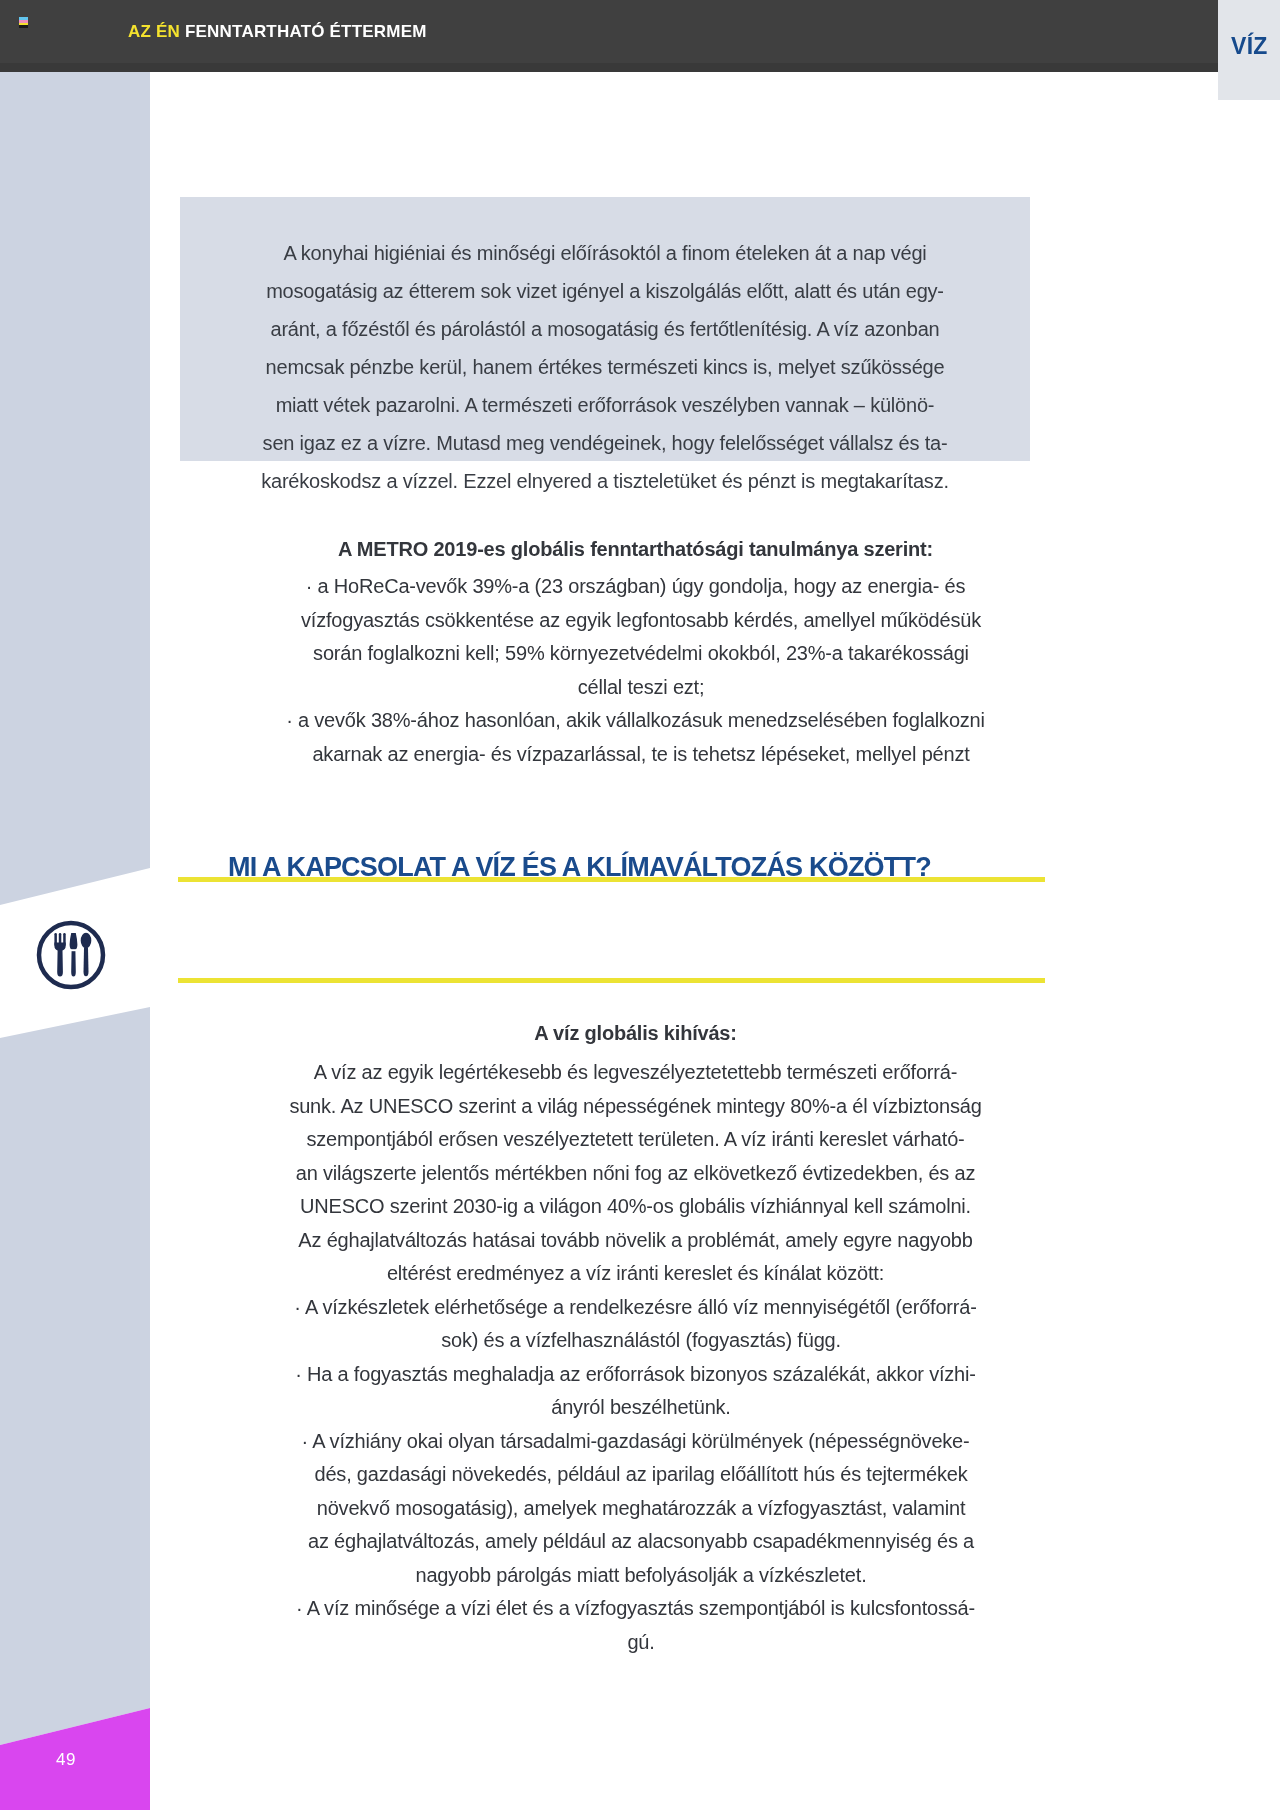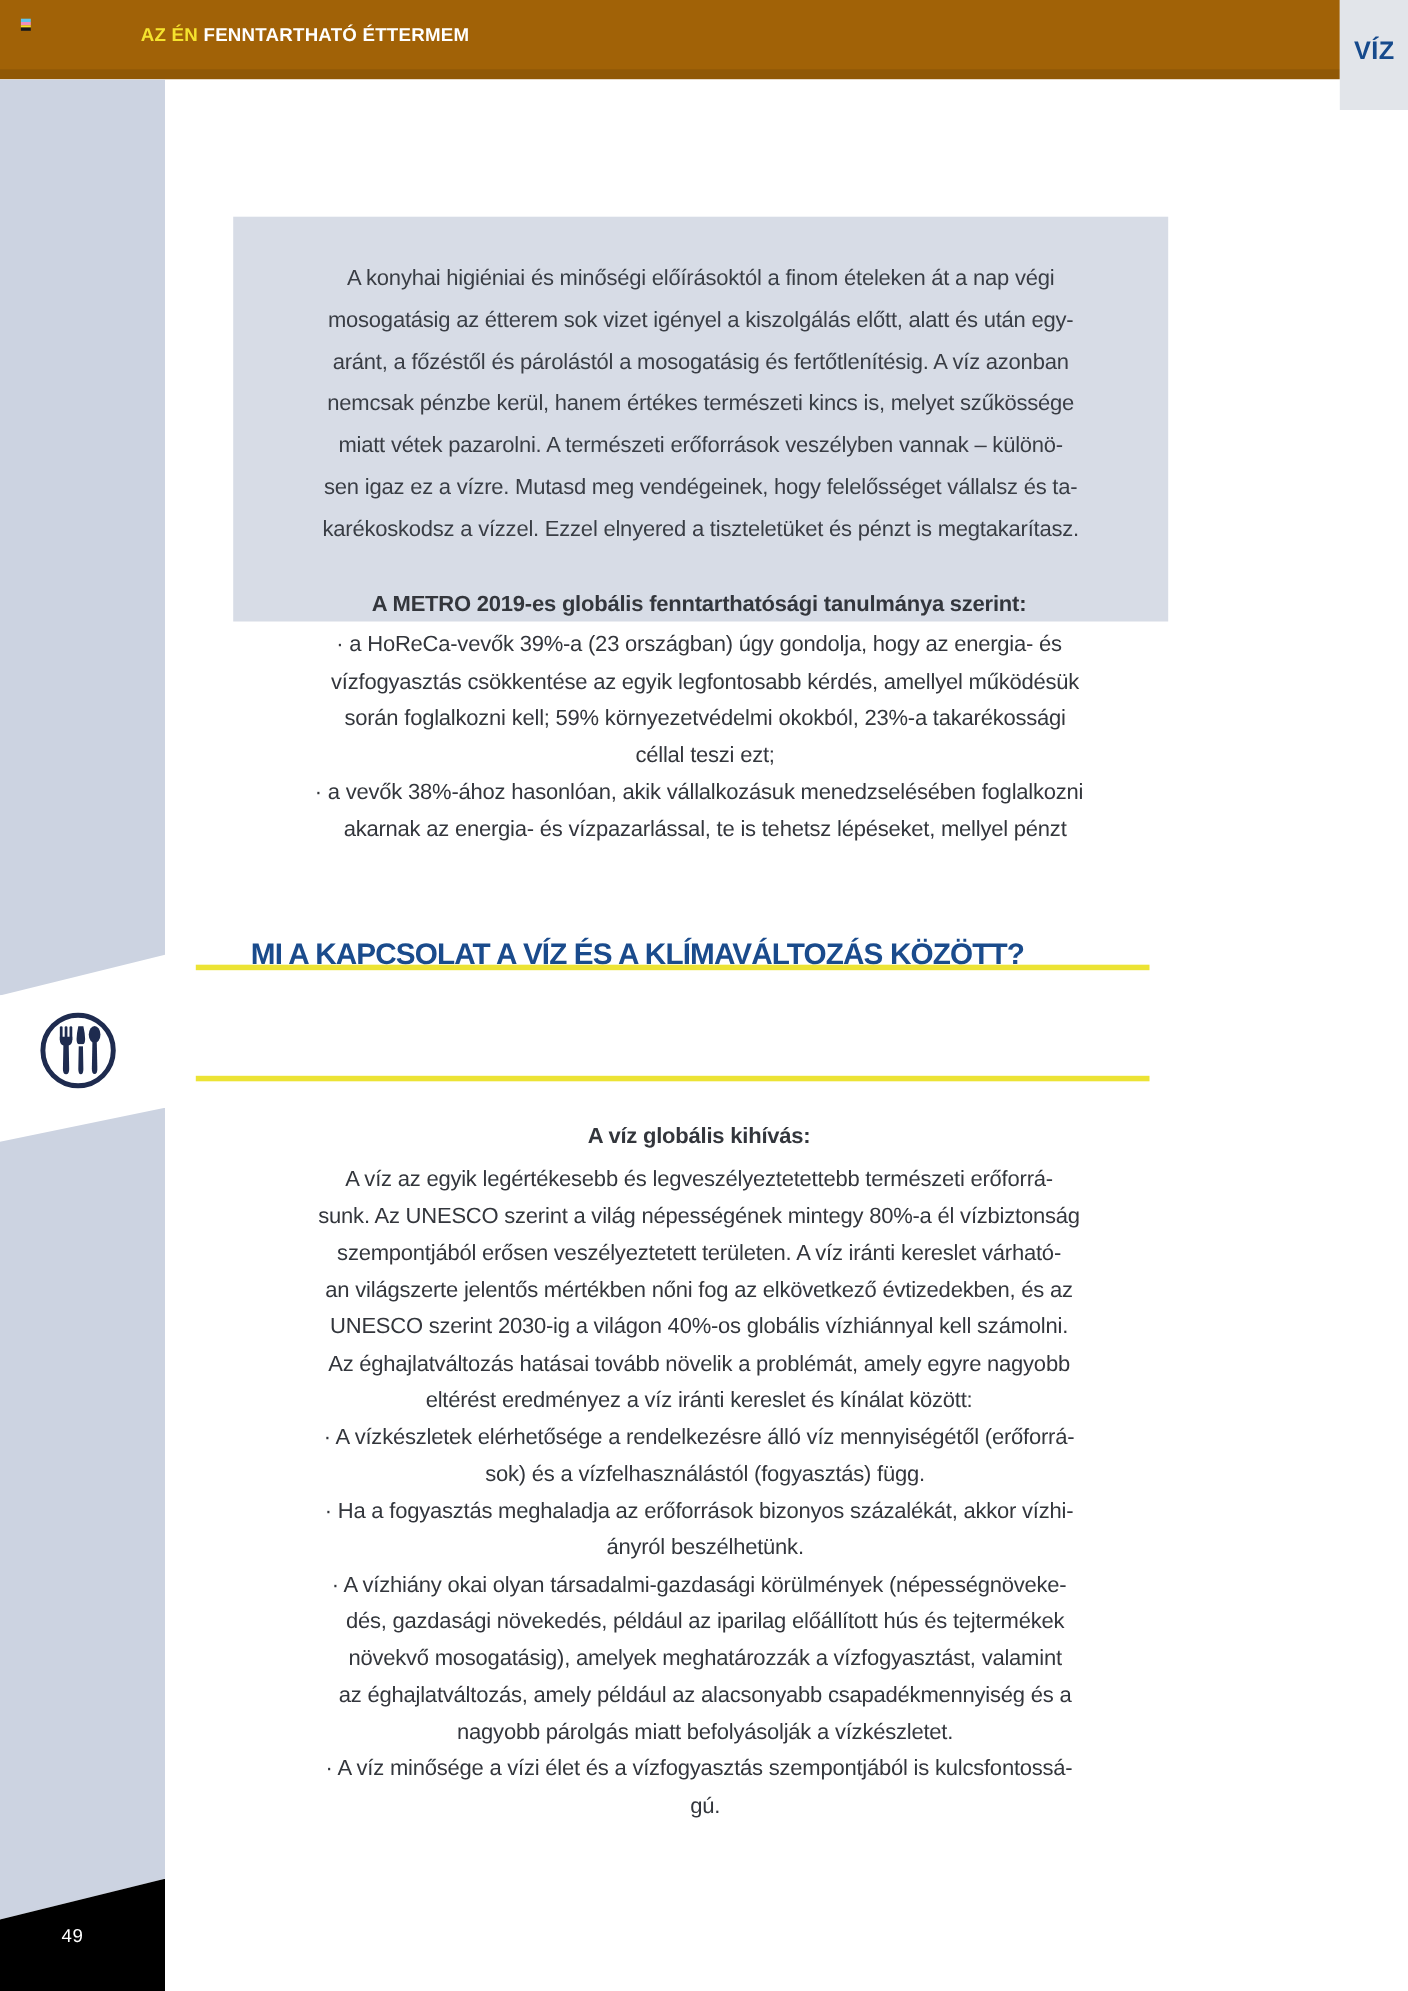--- a/index.html
+++ b/index.html
@@ -1,48 +1,48 @@
 <!DOCTYPE html>
 <html><head>
 <meta charset="utf-8">
 <style>
   html,body{margin:0;padding:0;}
   body{font-family:"Liberation Sans","DejaVu Sans",sans-serif;}
   #page{position:relative;width:1280px;height:1810px;background:#ffffff;overflow:hidden;}
 
   
-  .header{position:absolute;left:0;top:0;width:1218px;height:72px;background:#a16207;}
+  .header{position:absolute;left:0;top:0;width:1218px;height:72px;background:#404040;}
   .header::after{content:"";position:absolute;left:0;right:0;bottom:0;height:9px;background:rgba(0,0,0,0.10);}
   .colormark{position:absolute;left:19px;top:17px;width:9px;height:11px;display:flex;flex-direction:column;}
   .colormark i{display:block;flex:1;}
   .colormark .c{background:#62c5ee;}
   .colormark .m{background:#ef8fba;}
   .colormark .y{background:#f3e12c;}
   .colormark .k{background:#1a1a1a;}
   .header-title{position:absolute;left:128px;top:0;height:63px;display:flex;align-items:center;
     font-weight:bold;font-size:17px;letter-spacing:0.2px;color:#ffffff;white-space:nowrap;}
   .header-title .hl{color:#f5e32e;margin-right:5px;}
 
   .corner{position:absolute;left:1218px;top:0;width:62px;height:100px;background:#e2e5ea;}
   .corner span{position:absolute;left:13px;top:33px;font-weight:bold;font-size:23px;color:#164a8c;letter-spacing:0.3px;}
 
   
   .sidebar-top{position:absolute;left:0;top:72px;width:150px;height:833px;background:#ccd3e1;
     clip-path:polygon(0 0,100% 0,100% 796px,0 100%);}
   .sidebar-bottom{position:absolute;left:0;top:1007px;width:150px;height:738px;background:#ccd3e1;
     clip-path:polygon(0 31px,100% 0,100% 701px,0 100%);}
-  .footer-wedge{position:absolute;left:0;top:1708px;width:150px;height:102px;background:#000000;
+  .footer-wedge{position:absolute;left:0;top:1708px;width:150px;height:102px;background:#d946ef;
     clip-path:polygon(0 37px,100% 0,100% 100%,0 100%);}
   .pagenum{position:absolute;left:56px;top:42px;color:#ffffff;font-size:17px;letter-spacing:0.5px;}
 
   .cutlery{position:absolute;left:35px;top:919px;width:72px;height:72px;}
 
   
-  .intro-box{position:absolute;left:180px;top:197px;width:850px;height:368px;background:#d7dce6;
-    box-sizing:border-box;padding-top:37px;text-align:center;margin-left:32px;}
+  .intro-box{position:absolute;left:180px;top:197px;width:850px;height:264px;background:#d7dce6;
+    box-sizing:border-box;padding-top:37px;text-align:center;}
   .box-line{height:38px;line-height:38px;font-size:20px;letter-spacing:-0.2px;color:#393d44;white-space:nowrap;}
 
   
   .col{position:absolute;left:228px;width:815px;color:#33363c;text-align:center;}
   .bold-head{font-weight:bold;font-size:20px;letter-spacing:-0.2px;white-space:nowrap;}
   .bodyline{height:33.5px;line-height:33.5px;font-size:20px;letter-spacing:-0.2px;white-space:nowrap;}
   .bodyline.cont{padding-left:11px;}
 
   .metro-head{top:538px;}
   .metro-bullets{top:570px;}

